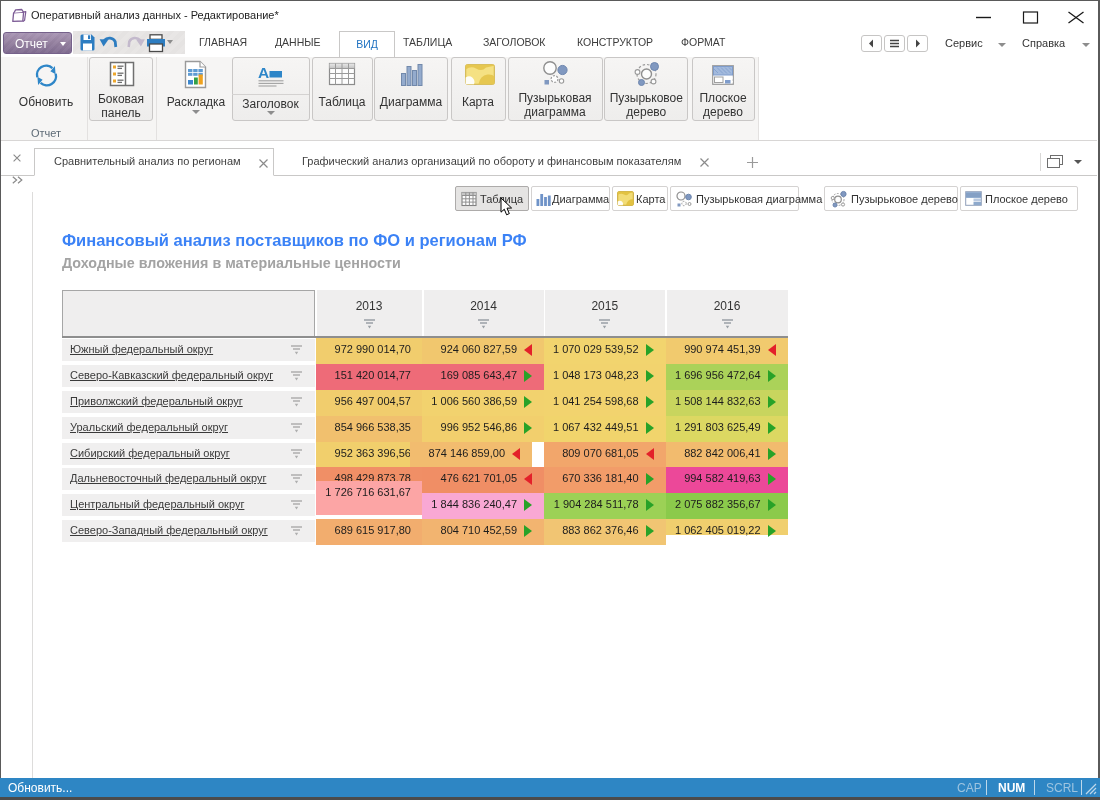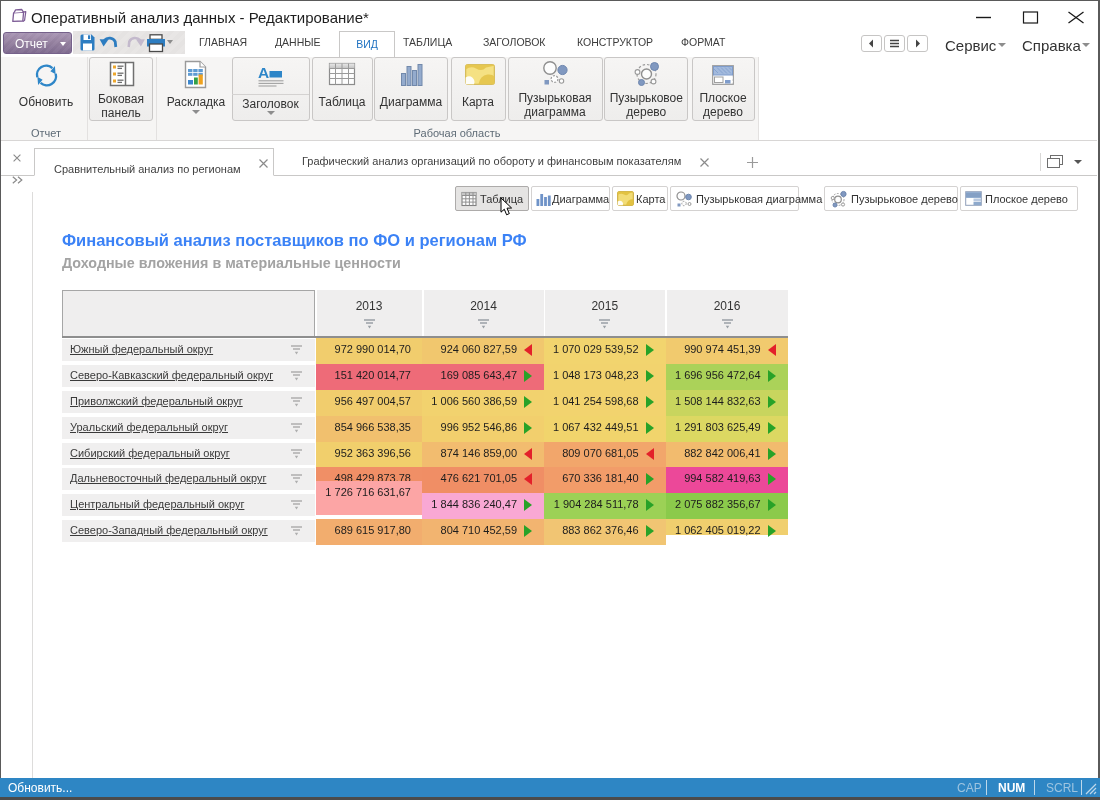--- a/index.html
+++ b/index.html
@@ -2,29 +2,29 @@
 <html><head>
 <meta charset="utf-8">
 <style>
 * { margin:0; padding:0; box-sizing:border-box; }
 html,body { width:1100px; height:800px; overflow:hidden; }
 body { font-family:"Liberation Sans", sans-serif; background:#fff; position:relative; }
 .win { position:absolute; left:0; top:0; width:1100px; height:800px; border:1px solid #5a5a5a; border-right-width:2px; border-bottom:none; background:#fff; }
 .abs { position:absolute; }
 
 .titlebar { position:absolute; left:1px; top:1px; width:1096px; height:29px; background:#fff; }
-.title-text { position:absolute; left:30px; top:8px; font-size:15px; color:#1e1e1e; }
+.title-text { position:absolute; left:30px; top:8px; font-size:11px; color:#1e1e1e; }
 
 .menurow { position:absolute; left:1px; top:30px; width:1096px; height:27px; background:#fff; }
 .btn-report { position:absolute; left:2px; top:2px; width:69px; height:22px; border-radius:3px; border:1px solid #75618a; background:repeating-linear-gradient(135deg, rgba(255,255,255,0.04) 0 3px, rgba(0,0,0,0.012) 3px 6px), linear-gradient(180deg,#a996b4 0%, #94809f 50%, #7f6b90 100%); color:#fff; font-size:12px; text-align:left; padding:4px 0 0 11px; }
 .qat { position:absolute; left:72px; top:1px; width:112px; height:23px; background:repeating-linear-gradient(135deg,#e8e6e5 0 4px,#e5e3e2 4px 8px); }
 .rtab { position:absolute; top:6px; font-size:10.5px; color:#3c3c3c; }
 .rtab-active { position:absolute; left:338px; top:1px; width:56px; height:26px; background:#fff; border:1px solid #c9c8c7; border-bottom:none; color:#1f72c1; font-size:10.5px; text-align:center; padding-top:6px; }
 .mini-btn { position:absolute; top:5px; width:21px; height:17px; border:1px solid #c6c5c4; border-radius:3px; background:#fff; }
-.menu-dd { position:absolute; top:7px; font-size:15px; color:#333; }
+.menu-dd { position:absolute; top:7px; font-size:11px; color:#333; }
 
 .ribbon { position:absolute; left:1px; top:57px; width:1096px; height:84px; background:#f6f5f4; border-bottom:1px solid #d8d6d5; }
 .ribbon-white { position:absolute; left:757px; top:0; right:0; height:83px; background:#fff; }
 .rsep { position:absolute; top:0px; width:1px; height:83px; background:#e3e1e0; }
 .rbox { position:absolute; top:0px; border:1px solid #c9c7c6; border-radius:3px; background:linear-gradient(180deg,#f6f5f4,#eeedec); }
 .rlabel { position:absolute; width:100%; text-align:center; font-size:12px; color:#333; }
 .grouplabel { position:absolute; top:70px; font-size:11px; color:#5e6b76; text-align:center; }
 .darr { display:inline-block; width:0; height:0; border-left:4px solid transparent; border-right:4px solid transparent; border-top:4px solid #8d8d8d; }
 
 .tabbar { position:absolute; left:1px; top:148px; width:1096px; height:28px; background:#fff; border-bottom:1px solid #c9c8c7; }
@@ -115,21 +115,20 @@
   <div class="menu-dd" style="left:1021px">Справка</div>
   <span class="darr abs" style="left:1081px;top:13px"></span>
 </div>
 
 <div class="ribbon">
   <div class="ribbon-white"></div>
   <div class="rsep" style="left:86px"></div>
   <div class="rsep" style="left:155px"></div>
   <div class="rsep" style="left:757px"></div>
   <div class="grouplabel" style="left:10px;width:70px">Отчет</div>
-  <div class="grouplabel" style="left:156px;width:600px">Рабочая область</div>
 
   <svg class="abs" style="left:31.5px;top:7px" width="27" height="24" viewBox="0 0 27 24">
     <path d="M4.3 13.3 A 9.2 9.2 0 0 1 19.4 4.1" fill="none" stroke="#2e86c8" stroke-width="2.4"></path>
     <path d="M17.4 7.2 L21.9 2.1 L22.6 10.2 Z" fill="#2e86c8"></path>
     <path d="M22.7 9.7 A 9.2 9.2 0 0 1 7.6 18.9" fill="none" stroke="#2e86c8" stroke-width="2.4"></path>
     <path d="M9.6 15.8 L5.1 20.9 L4.4 12.8 Z" fill="#2e86c8"></path>
   </svg>
   <div class="rlabel" style="left:5px;top:38px;width:80px">Обновить</div>
 
   <div class="rbox" style="left:88px;width:64px;height:64px"></div>
@@ -256,21 +255,21 @@
 </div>
 
 <div class="tabbar">
   <svg class="abs" style="left:12px;top:6px" width="8" height="8" viewBox="0 0 8 8">
       <path d="M0.6 0.6 L7.4 7.4 M7.4 0.6 L0.6 7.4" stroke="#8a8a8a" stroke-width="1.1"></path>
     </svg>
   <svg class="abs" style="left:11px;top:28px" width="12" height="8" viewBox="0 0 12 8">
       <path d="M0.8 0.8 L4.6 4 L0.8 7.2 M6 0.8 L9.8 4 L6 7.2" stroke="#8a8a8a" stroke-width="1.2" fill="none"></path>
     </svg>
   <div class="dtab-active">
-      <span style="position:absolute;left:19px;top:14px">Сравнительный анализ по регионам</span>
+      <span style="position:absolute;left:19px;top:6px">Сравнительный анализ по регионам</span>
     <svg class="abs" style="left:224px;top:10px" width="9" height="9" viewBox="0 0 9 9">
         <path d="M0.5 0.5 L8.5 8.5 M8.5 0.5 L0.5 8.5" stroke="#8a8a8a" stroke-width="1.2"></path>
       </svg>
   </div>
   <div class="dtab2">Графический анализ организаций по обороту и финансовым показателям</div>
   <svg class="abs" style="left:699px;top:10px" width="9" height="9" viewBox="0 0 9 9">
       <path d="M0.5 0.5 L8.5 8.5 M8.5 0.5 L0.5 8.5" stroke="#8a8a8a" stroke-width="1.2"></path>
     </svg>
   <svg class="abs" style="left:746px;top:9px" width="11" height="11" viewBox="0 0 11 11">
       <path d="M5.5 0 V11 M0 5.5 H11" stroke="#9a9a9a" stroke-width="1.2"></path>
@@ -483,21 +482,21 @@
 <div class="rname" style="top:443px">
       <span>Сибирский федеральный округ</span>
       <svg class="abs" style="left:228px;top:6px" width="13" height="10" viewBox="0 0 13 10">
         <path d="M1 1 H12 M3 4 H10" stroke="#aeaeae" stroke-width="1.6" fill="none"></path>
         <path d="M4.8 6.8 H8.2 L6.5 9.4 Z" fill="#aeaeae"></path>
       </svg>
     </div>
 <div class="dcell" style="left:316.2px;top:442px;height:25px;width:105.8px;background:#f1cf6c">
       <div class="num">952 363 396,56</div>
     </div>
-<div class="dcell" style="left:422px;top:442px;height:25px;width:122px;background:#f2bc6f">
+<div class="dcell" style="left:410px;top:442px;height:25px;width:122px;background:#f2bc6f">
       <div class="num-t">874 146 859,00</div>
       <div class="tri-dn"></div>
     </div>
 <div class="dcell" style="left:544px;top:442px;height:25px;width:121.6px;background:#f2a66b">
       <div class="num-t">809 070 681,05</div>
       <div class="tri-dn"></div>
     </div>
 <div class="dcell" style="left:665.6px;top:442px;height:25px;width:122px;background:#f2bb6e">
       <div class="num-t">882 842 006,41</div>
       <div class="tri-up"></div>

